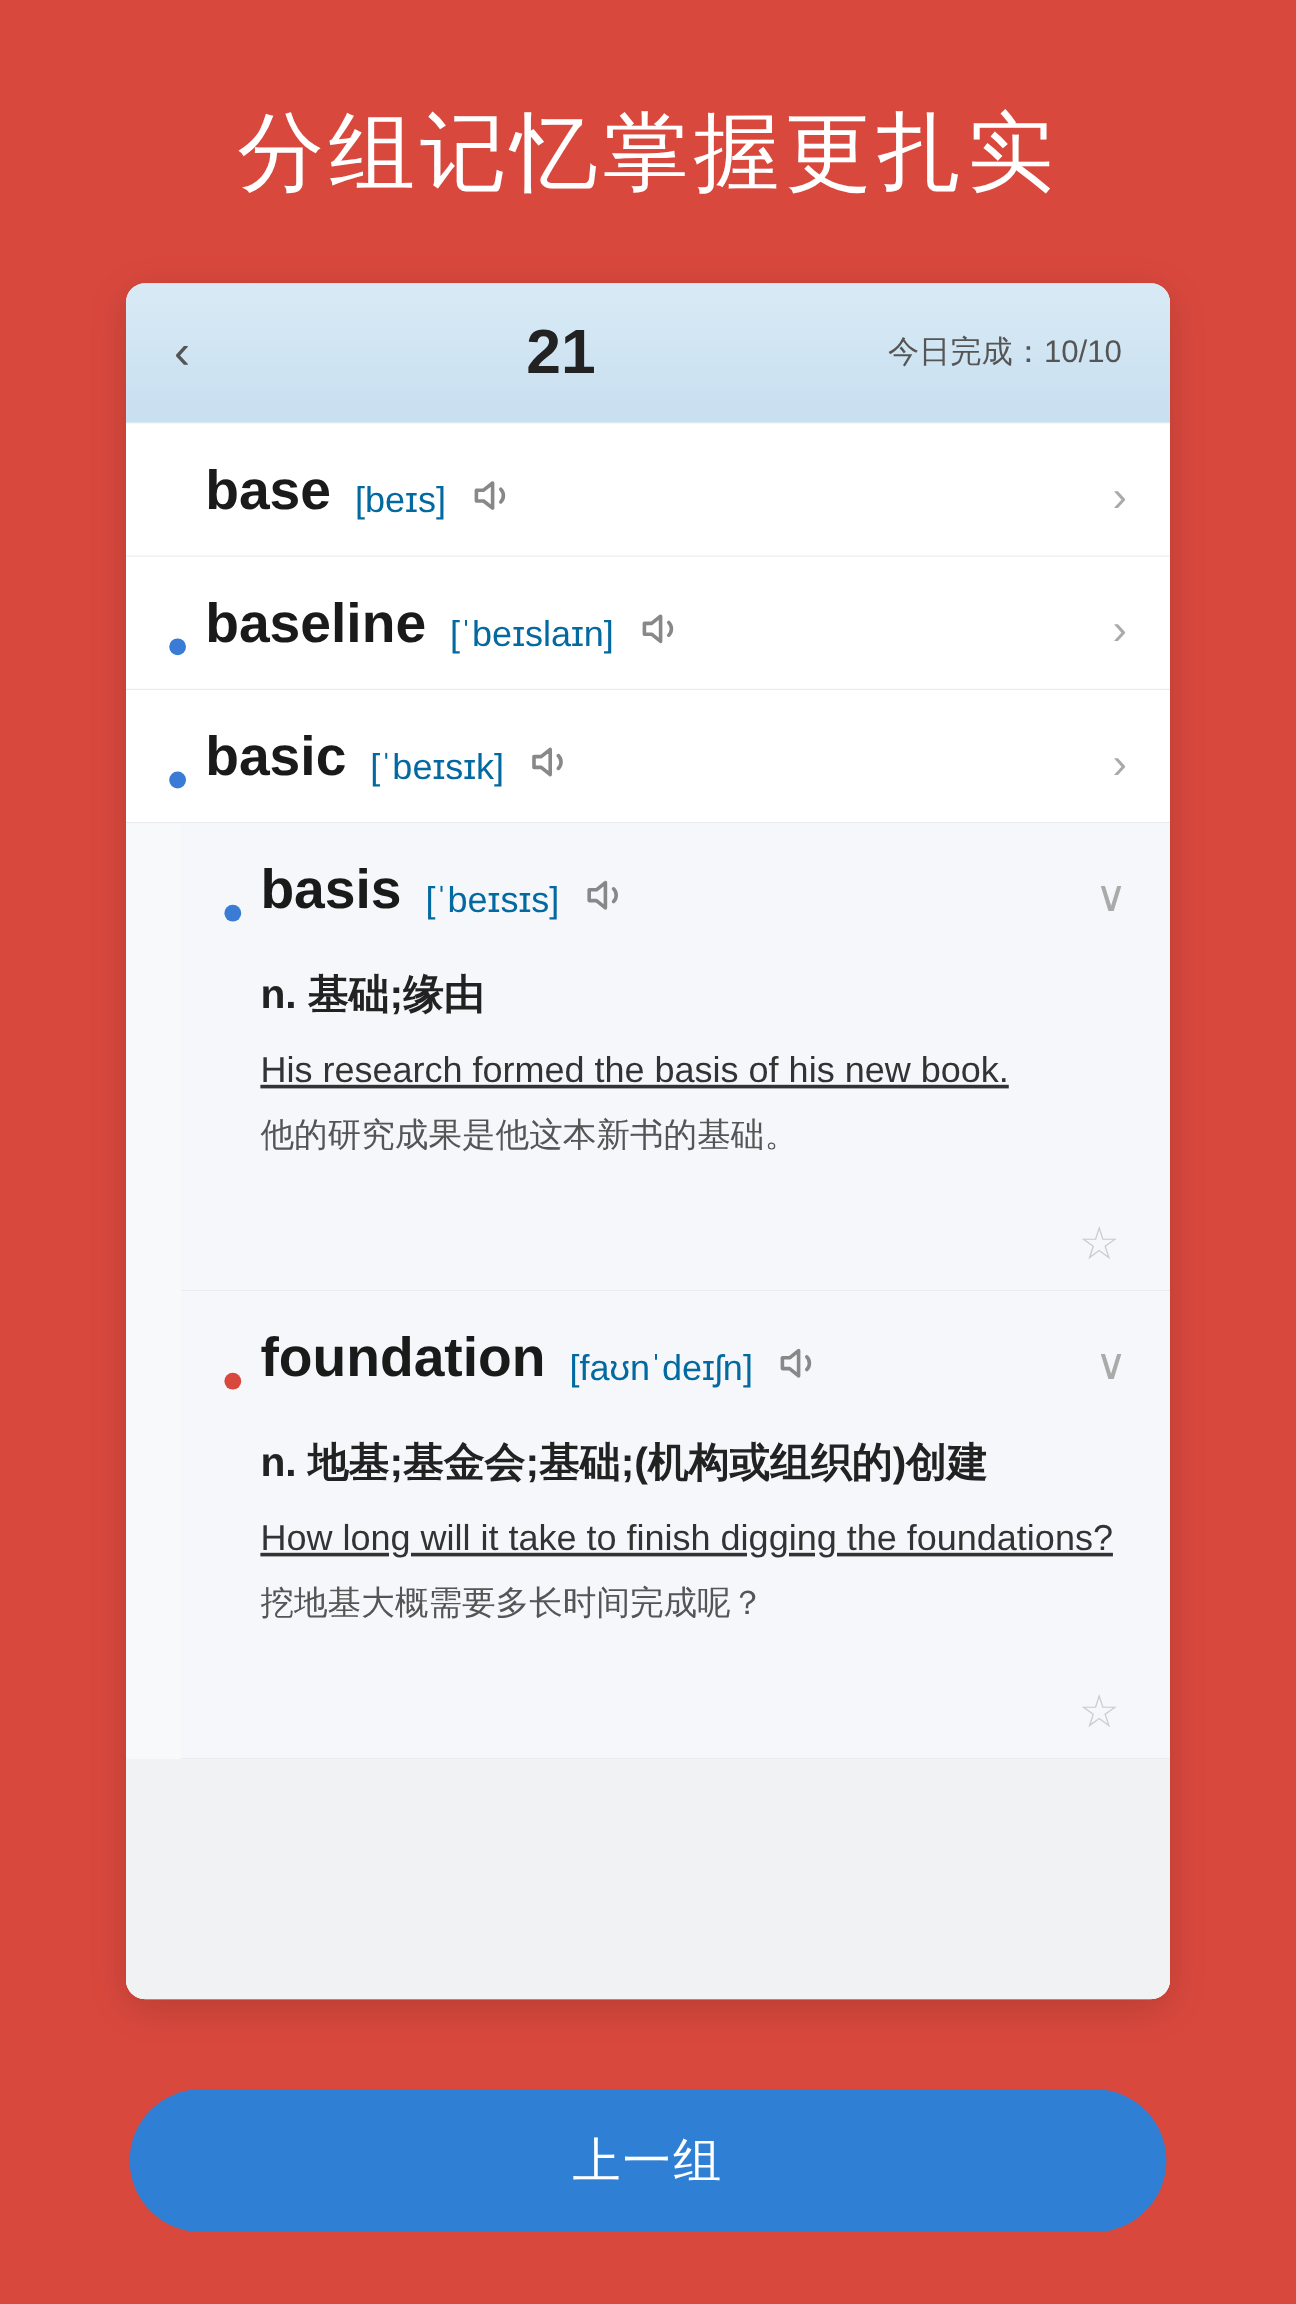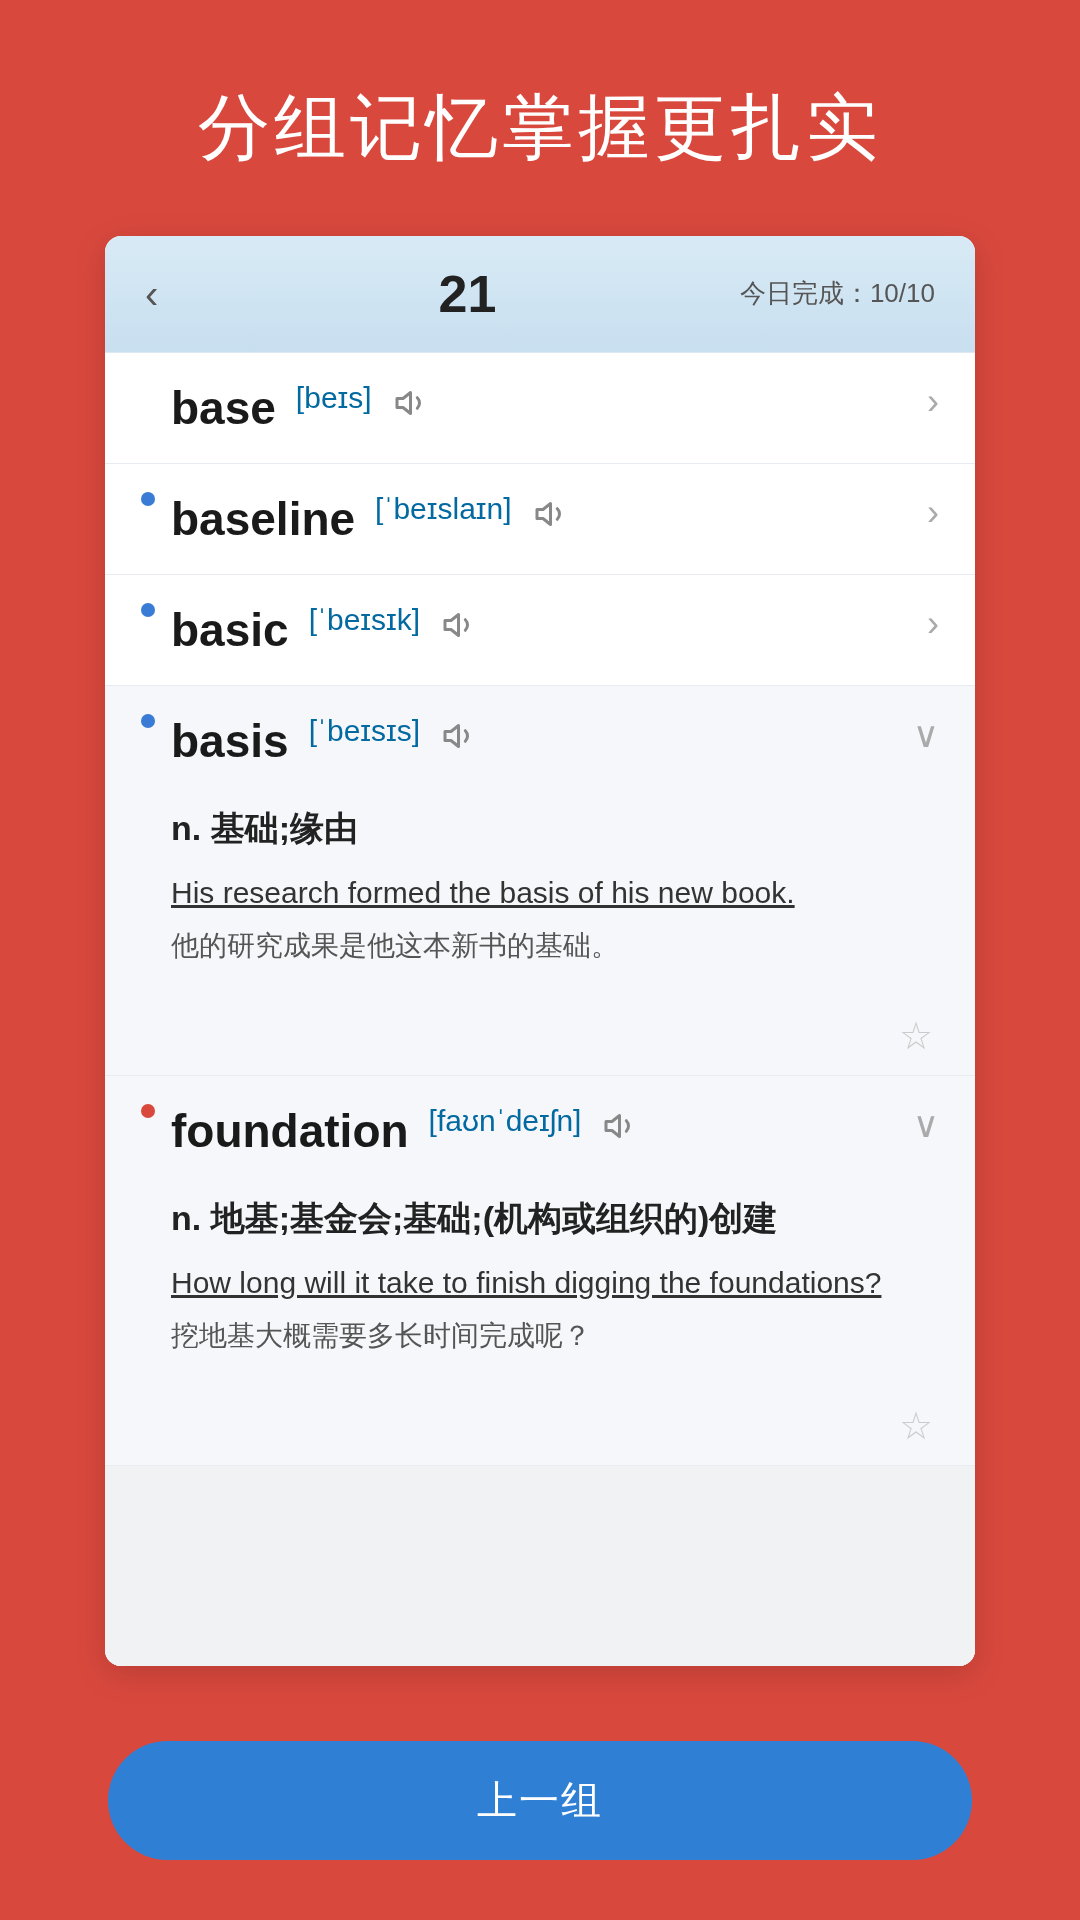--- a/index.html
+++ b/index.html
@@ -65,25 +65,26 @@
       background: #f8f9fa;
     }
 
     .word-item {
       background: white;
       border-bottom: 1px solid #e8ecf0;
     }
 
     .word-item.expanded {
       background: #f5f7fa;
+      margin-left: 46px;
     }
 
     .word-row {
       display: flex;
-      align-items: flex-start;
+      align-items: flex-end;
       padding: 28px 36px;
       cursor: pointer;
     }
 
     .word-dot {
       width: 14px;
       height: 14px;
       border-radius: 50%;
       margin-right: 16px;
       flex-shrink: 0;

